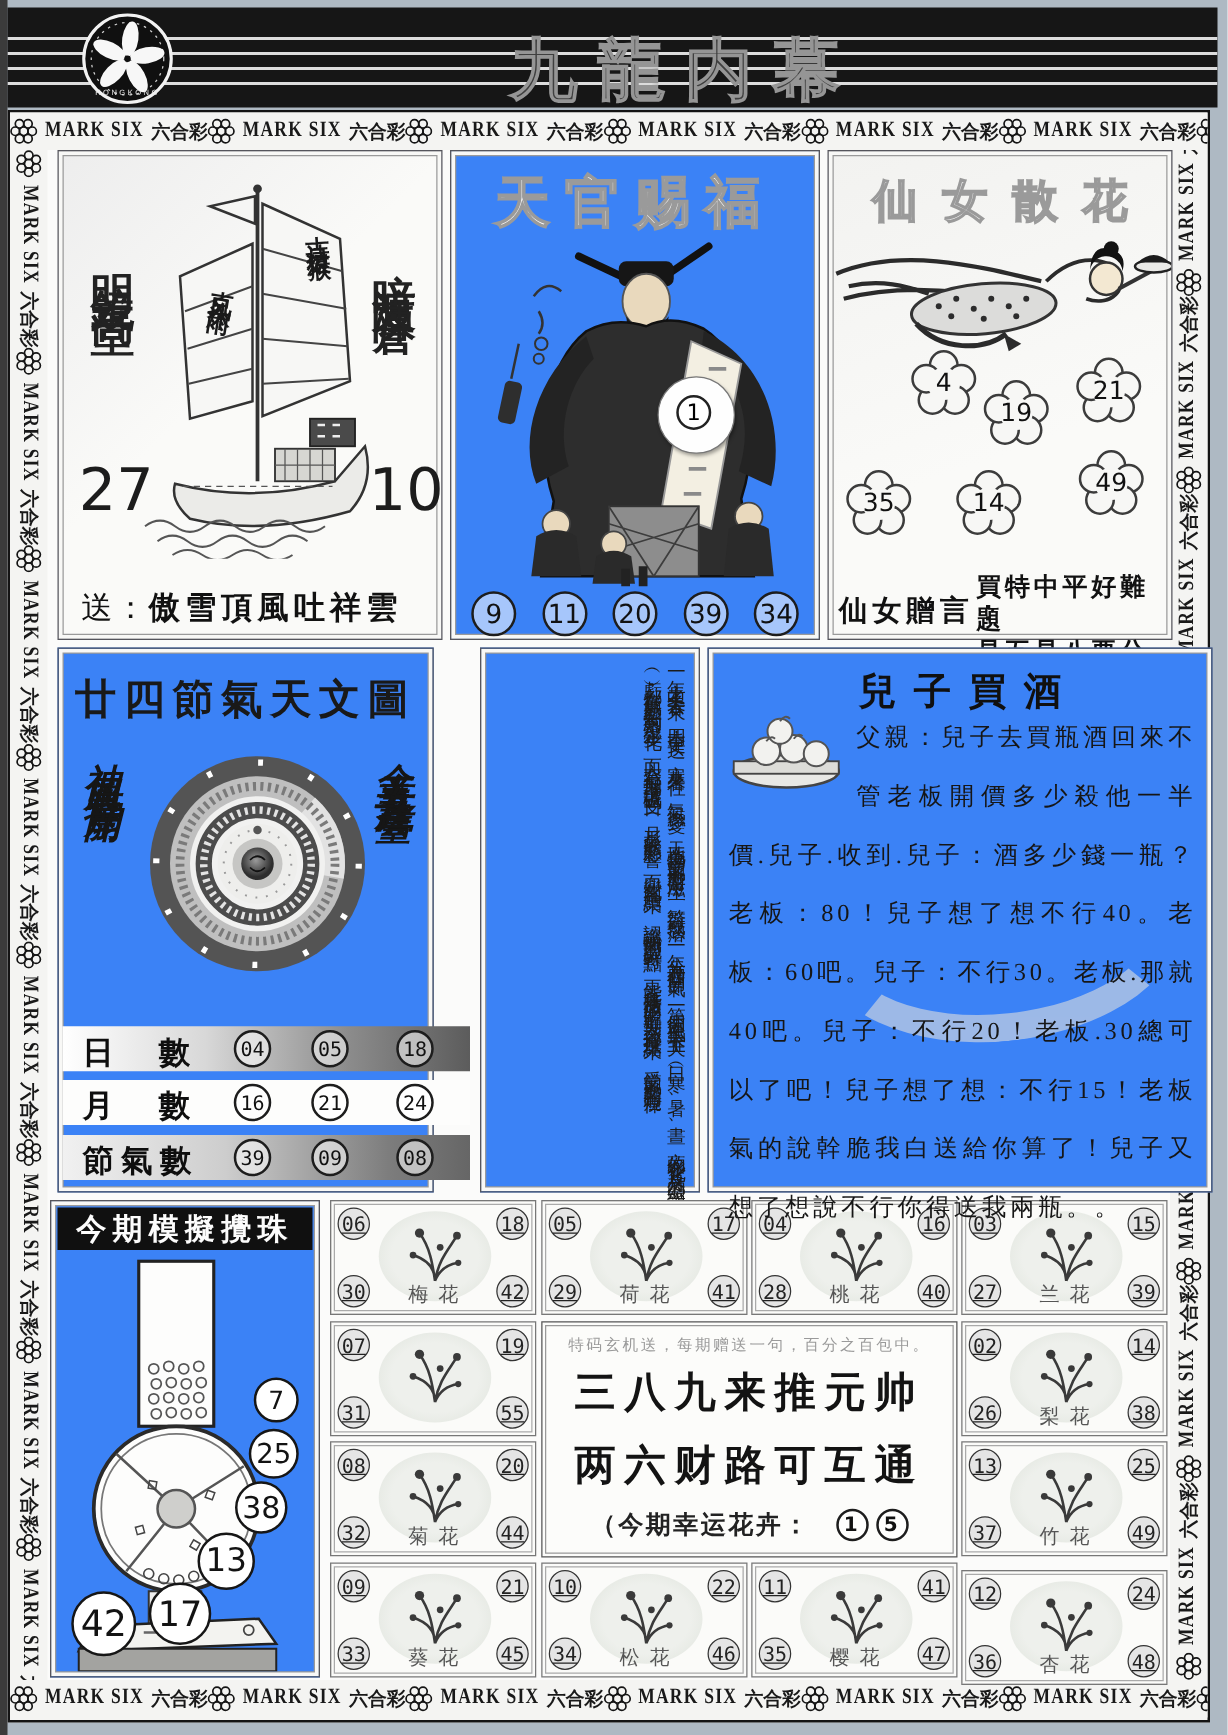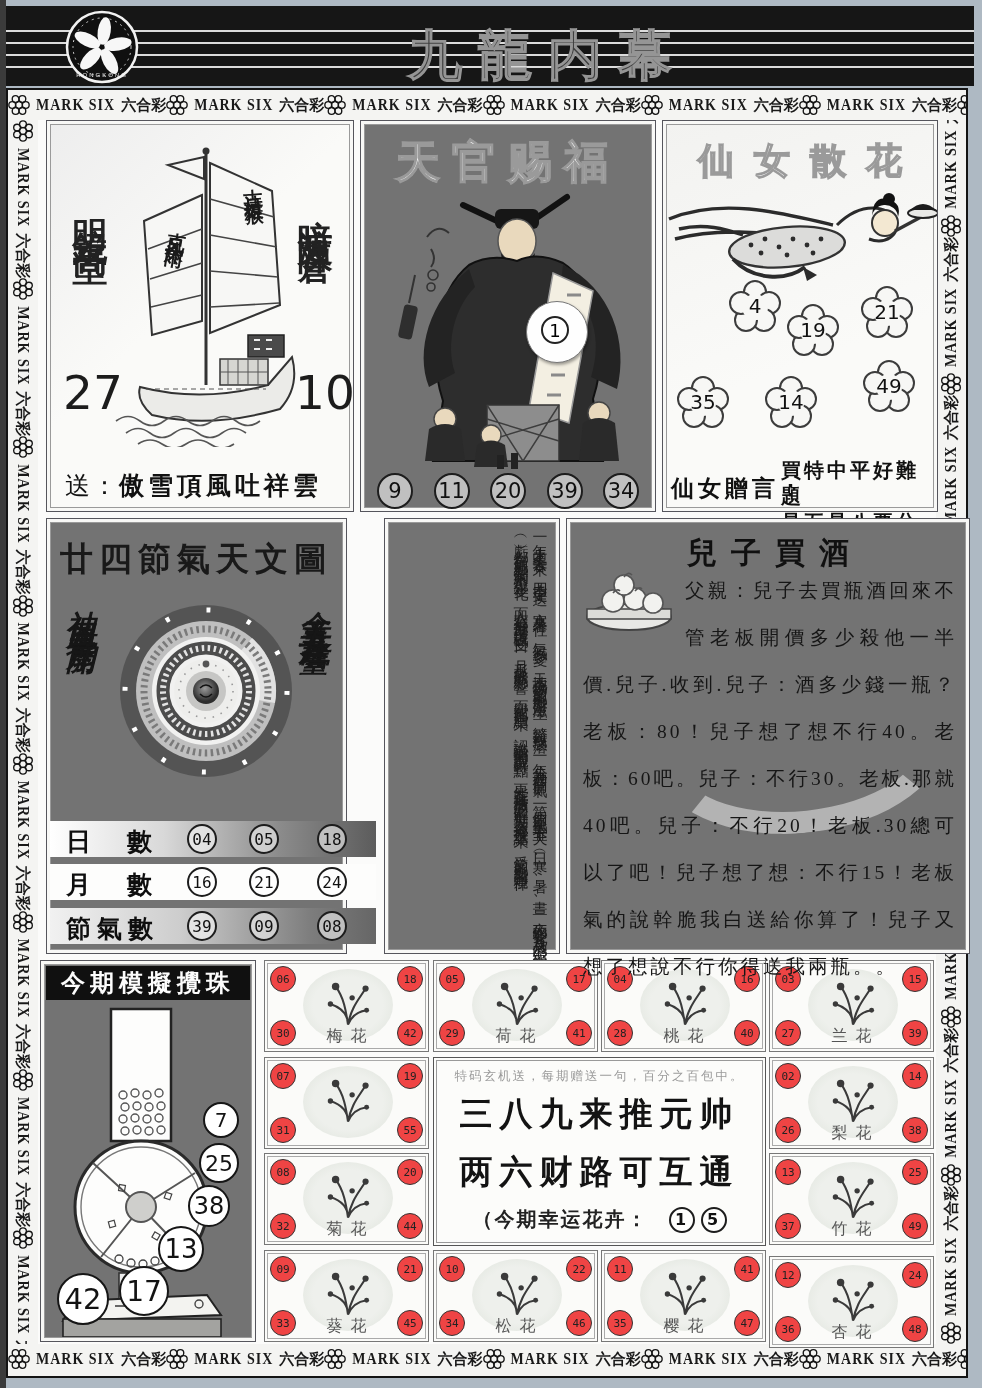--- a/index.html
+++ b/index.html
@@ -24,21 +24,21 @@
   .run{display:flex;align-items:center;justify-content:space-around;width:958px;height:30px;}
   .band-left .run,.band-right .run{width:1224px;position:absolute;transform-origin:0 0;}
   .band-left .run{transform:rotate(90deg) translateY(-30px);}
   .band-right .run{transform:rotate(-90deg) translateX(-1224px);}
   .bunit{display:flex;align-items:center;gap:6px;white-space:nowrap;}
   .btxt{font-family:"Liberation Serif",serif;font-weight:700;font-size:14px;letter-spacing:1px;color:#191919;transform:scaleY(1.25);}
   .btxt2{font-weight:700;font-size:15px;color:#191919;}
   .bloom-svg{width:22px;height:22px;}
   
   .content{position:absolute;left:30px;top:30px;width:898px;height:1224px;background:#fbfbfa;}
-  .panel{position:absolute;background:#737373;border:1px solid #55555c;box-shadow:inset 0 0 0 3px #f8f8f6,inset 0 0 0 4px #9a9a9a;box-sizing:border-box;}
+  .panel{position:absolute;background:#3b82f6;border:1px solid #55555c;box-shadow:inset 0 0 0 3px #f8f8f6,inset 0 0 0 4px #9a9a9a;box-sizing:border-box;}
   .outline-t{color:#fdfdfd;-webkit-text-stroke:1.4px #9a9a9a;font-weight:700;}
   .ncirc{position:absolute;border:2px solid #1d1d1d;border-radius:50%;display:flex;align-items:center;justify-content:center;
     font-family:"DejaVu Sans","Liberation Sans",sans-serif;color:#111;background:rgba(255,255,255,.55);box-sizing:border-box;}
   
   .p-boat{left:8px;top:0;width:308px;height:392px;background:linear-gradient(135deg,#ededed,#fafaf8 45%);}
   .vlabel{position:absolute;writing-mode:vertical-rl;font-size:35px;font-weight:600;letter-spacing:10px;color:#222;}
   .bignum{position:absolute;font-family:"DejaVu Sans",sans-serif;font-size:47px;color:#1c1c1c;}
   .sailtext{position:absolute;writing-mode:vertical-rl;font-size:19px;font-weight:600;color:#1a1a1a;letter-spacing:6px;}
   .gift{position:absolute;left:18px;top:348px;font-size:25px;color:#111;letter-spacing:2px;}
   .gift b{font-weight:700;letter-spacing:4px;}
@@ -76,21 +76,21 @@
   .basket{float:left;width:92px;height:66px;margin:0 10px 4px 0;}
   .crescent{position:absolute;left:86px;top:140px;width:250px;height:130px;border:22px solid transparent;border-bottom-color:#dedede;border-radius:50%;transform:rotate(-6deg);opacity:.6;z-index:1;}
   
   .p-sim{left:2px;top:840px;width:216px;height:382px;}
   .sim-header{position:absolute;left:5px;top:5px;right:5px;height:34px;background:#101010;color:#fcfcfc;
     display:flex;align-items:center;justify-content:center;font-size:24px;font-weight:700;letter-spacing:5px;}
   .simball{position:absolute;border:2.5px solid #161616;border-radius:50%;background:#fff;display:flex;align-items:center;justify-content:center;font-family:"DejaVu Sans",sans-serif;color:#131313;box-sizing:border-box;}
   
   .p-grid{left:222px;top:840px;width:678px;height:382px;background:none;border:none;box-shadow:none;}
   .fcard{position:absolute;width:165px;height:92px;background:#fbfbf9;border:1px solid #777;box-shadow:inset 0 0 0 2px #fbfbf9,inset 0 0 0 3px #aaa;box-sizing:border-box;}
-  .fc{position:absolute;width:26px;height:26px;border:1.5px solid #333;border-radius:50%;display:flex;align-items:center;justify-content:center;font-family:"DejaVu Sans Mono",monospace;font-size:11px;color:#222;background:#ef4444;box-sizing:border-box;}
+  .fc{position:absolute;width:26px;height:26px;border:1.5px solid #333;border-radius:50%;display:flex;align-items:center;justify-content:center;font-family:"DejaVu Sans Mono",monospace;font-size:16px;color:#222;background:#e5e5e5;box-sizing:border-box;text-decoration:underline;}
   .c-tl{left:5px;top:5px;} .c-tr{right:5px;top:5px;} .c-bl{left:5px;bottom:5px;} .c-br{right:5px;bottom:5px;}
   .foval{position:absolute;left:38px;top:8px;width:90px;height:72px;border-radius:50%;background:radial-gradient(#eef0ec 55%,#dde2da);}
   .sprig{position:absolute;left:52px;top:16px;width:62px;height:52px;}
   .fname{position:absolute;left:0;right:0;bottom:4px;text-align:center;font-size:16px;letter-spacing:8px;color:#555;text-indent:8px;}
   .lucky{position:absolute;left:173px;top:97px;width:333px;height:189px;background:#fcfcfa;border:1px solid #555;box-shadow:inset 0 0 0 2px #fcfcfa,inset 0 0 0 3px #999;box-sizing:border-box;}
   .lucky-note{position:absolute;left:0;right:0;top:10px;text-align:center;font-size:12.5px;letter-spacing:2px;color:#9a9a9a;}
   .lucky-l1{position:absolute;left:0;right:0;top:34px;text-align:center;font-size:33px;font-weight:700;letter-spacing:7px;color:#131313;}
   .lucky-l2{position:absolute;left:0;right:0;top:92px;text-align:center;font-size:33px;font-weight:700;letter-spacing:7px;color:#131313;}
   .lucky-ft{position:absolute;left:0;right:0;top:148px;display:flex;align-items:center;justify-content:center;gap:20px;font-size:20px;font-weight:600;color:#222;letter-spacing:2px;}
   .lucky-ft .ncirc{position:relative;width:26px;height:26px;font-size:16px;border-width:2px;}

